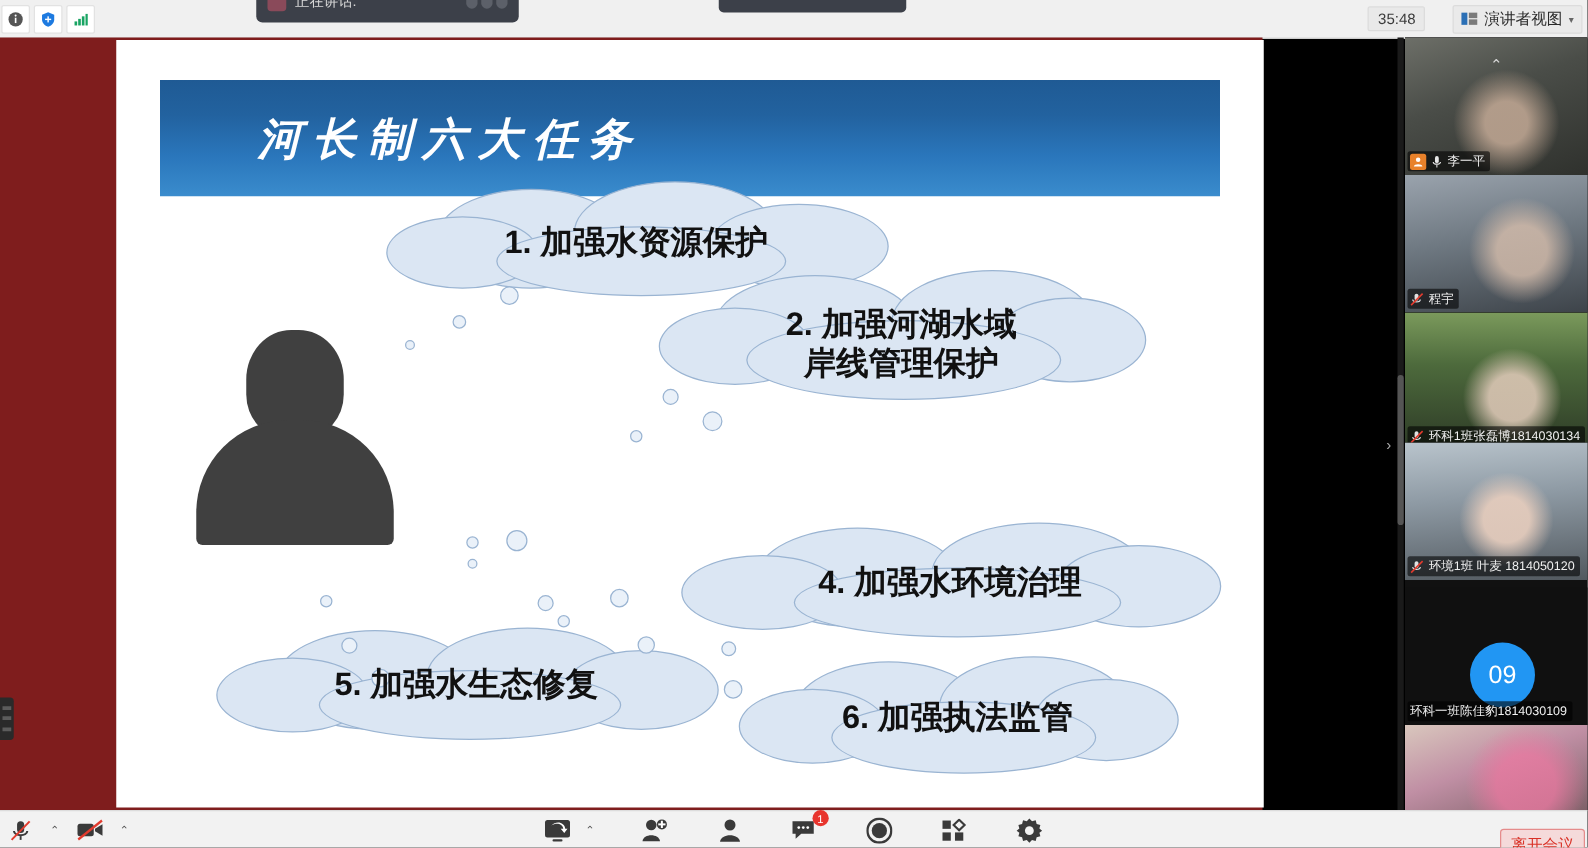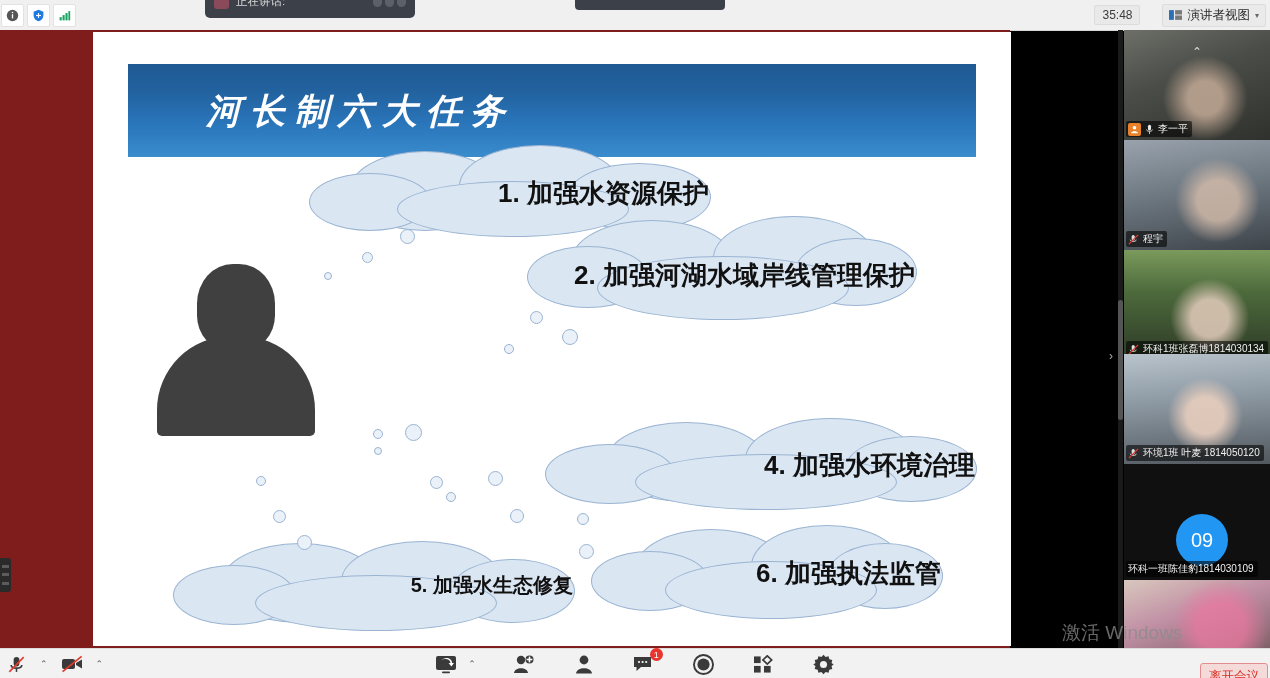--- a/index.html
+++ b/index.html
@@ -32,21 +32,21 @@
   .slide{position:absolute;left:93px;top:2px;width:918px;height:614px;background:#fff;}
   .banner{position:absolute;left:35px;top:32px;width:848px;height:93px;
     background:linear-gradient(180deg,#1f5a94 0%,#22629f 30%,#2a76bb 65%,#3a8ccd 100%);}
   .banner-title{position:absolute;left:78px;top:24px;color:#fff;font-size:35px;letter-spacing:9px;
     font-family:"Liberation Serif","DejaVu Serif",serif;font-style:italic;font-weight:bold;}
 
   .person{position:absolute;left:64px;top:232px;width:158px;height:172px;}
   .person .head{position:absolute;left:40px;top:0;width:78px;height:86px;background:#404040;border-radius:46% 46% 40% 40%;}
   .person .body{position:absolute;left:0;top:72px;width:158px;height:100px;background:#404040;border-radius:74px 74px 5px 5px;}
 
-  .cloud{position:absolute;color:#111;font-weight:bold;text-align:center;display:flex;align-items:center;justify-content:flex-end;}
+  .cloud{position:absolute;color:#111;font-weight:bold;text-align:center;display:flex;align-items:center;justify-content:center;}
   .cloud .puff{position:absolute;background:#dbe6f3;border:1px solid #9ab4d2;border-radius:50%;}
   .cloud .label{position:relative;z-index:5;line-height:1.18;}
 
   .dot{position:absolute;border:1px solid #9ab4d2;border-radius:50%;background:#eaf1f9;}
 
   
   .panel{position:absolute;left:1124px;top:30px;width:146px;height:618px;background:#111;}
   .ptile{position:absolute;left:0;width:146px;height:110px;overflow:hidden;background:#1b1b1b;padding-left:10px;}
   .ptile .vid{position:absolute;inset:0;}
   .pname{position:absolute;left:2px;bottom:3px;display:flex;align-items:center;gap:4px;background:rgba(0,0,0,.58);padding:1px 4px 1px 2px;border-radius:2px;max-width:140px;}
@@ -147,41 +147,41 @@
 
       <div class="cloud" style="left:216px;top:119px;width:400px;height:84px;font-size:26px;">
         <div class="puff" style="left:40px;top:0;width:150px;height:78px;"></div>
         <div class="puff" style="left:150px;top:-6px;width:160px;height:80px;"></div>
         <div class="puff" style="left:0px;top:22px;width:120px;height:56px;"></div>
         <div class="puff" style="left:258px;top:12px;width:142px;height:66px;"></div>
         <div class="puff" style="left:88px;top:30px;width:230px;height:54px;"></div>
         <div class="label">1. 加强水资源保护</div>
       </div>
 
-      <div class="cloud" style="left:434px;top:188px;width:388px;height:110px;font-size:26px;flex-direction:row;">
+      <div class="cloud" style="left:434px;top:188px;width:388px;height:110px;font-size:26px;flex-direction:column;">
         <div class="puff" style="left:44px;top:0;width:160px;height:80px;"></div>
         <div class="puff" style="left:186px;top:-4px;width:160px;height:82px;"></div>
         <div class="puff" style="left:0px;top:26px;width:120px;height:60px;"></div>
         <div class="puff" style="left:268px;top:18px;width:120px;height:66px;"></div>
         <div class="puff" style="left:70px;top:36px;width:250px;height:62px;"></div>
         <div class="label">2. 加强河湖水域</div>
         <div class="label">岸线管理保护</div>
       </div>
 
 
       <div class="cloud" style="left:452px;top:390px;width:430px;height:86px;font-size:26px;">
         <div class="puff" style="left:60px;top:0;width:160px;height:78px;"></div>
         <div class="puff" style="left:200px;top:-4px;width:170px;height:80px;"></div>
         <div class="puff" style="left:0px;top:22px;width:128px;height:58px;"></div>
         <div class="puff" style="left:300px;top:14px;width:130px;height:64px;"></div>
         <div class="puff" style="left:90px;top:32px;width:260px;height:54px;"></div>
         <div class="label">4. 加强水环境治理</div>
       </div>
 
-      <div class="cloud" style="left:80px;top:511px;width:400px;height:86px;font-size:20px;">
+      <div class="cloud" style="left:80px;top:472px;width:400px;height:86px;font-size:26px;">
         <div class="puff" style="left:48px;top:0;width:156px;height:78px;"></div>
         <div class="puff" style="left:168px;top:-2px;width:160px;height:78px;"></div>
         <div class="puff" style="left:0px;top:22px;width:120px;height:58px;"></div>
         <div class="puff" style="left:278px;top:16px;width:122px;height:62px;"></div>
         <div class="puff" style="left:82px;top:32px;width:240px;height:54px;"></div>
         <div class="label">5. 加强水生态修复</div>
       </div>
 
       <div class="cloud" style="left:498px;top:497px;width:350px;height:88px;font-size:26px;">
         <div class="puff" style="left:44px;top:0;width:150px;height:78px;"></div>
@@ -285,24 +285,20 @@
         <span>环科一班陈佳豹1814030109</span>
       </div>
     </div>
 
     <div class="ptile" style="top:550px;height:68px;">
       <div class="vid" style="background:linear-gradient(160deg,#d9c7bd 0%,#c08fa4 45%,#7c5f66 100%);"></div>
       <div class="vid" style="background:radial-gradient(circle at 62% 70%, rgba(235,120,160,.75) 0 22%, rgba(0,0,0,0) 45%);"></div>
     </div>
   </div>
 
-  <div class="wm">
-    <div class="wm1">激活 Windows</div>
-    <div class="wm2">转到"设置"以激活 Windows</div>
-  </div>
 
   <div class="cursor">
     <svg width="12" height="18" viewBox="0 0 12 18">
         <path d="M0 0 L0 14.5 L3.6 11.3 L6 17 L8.4 16 L6 10.4 L11 10.4 Z" fill="#000"></path>
       </svg>
   </div>
 
   <div class="leftstub">
       <i></i>
       <i></i>

